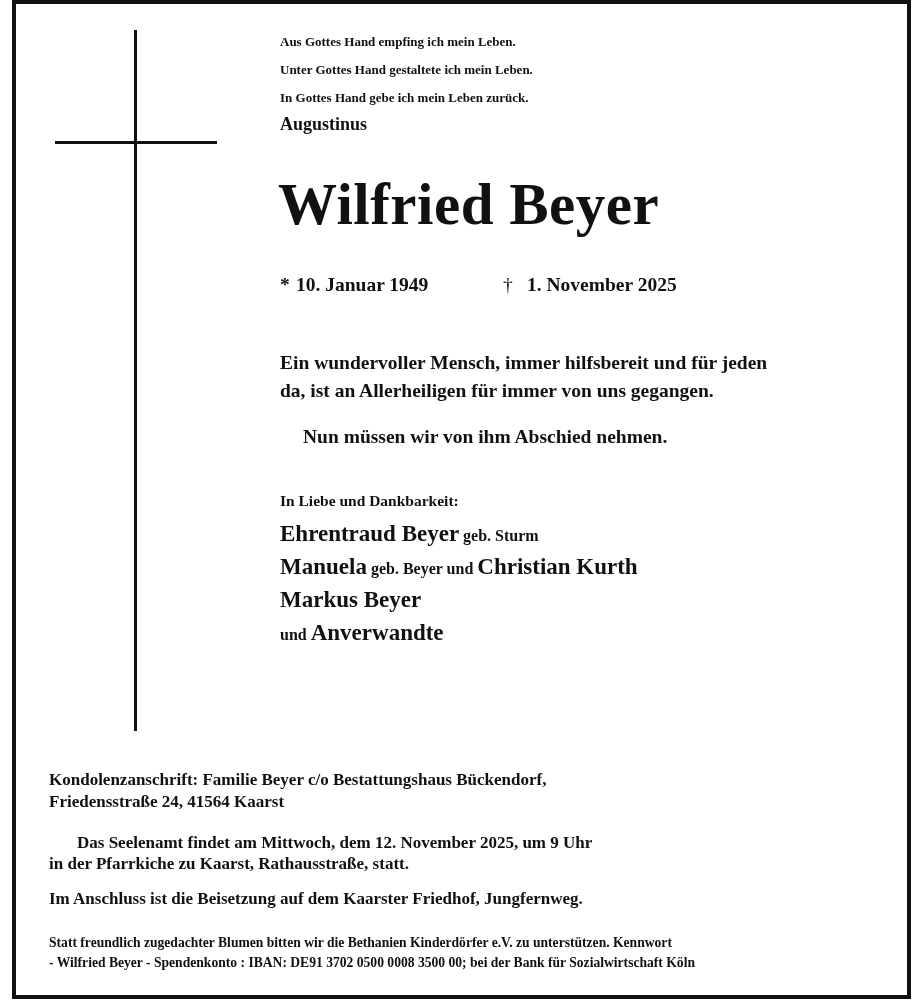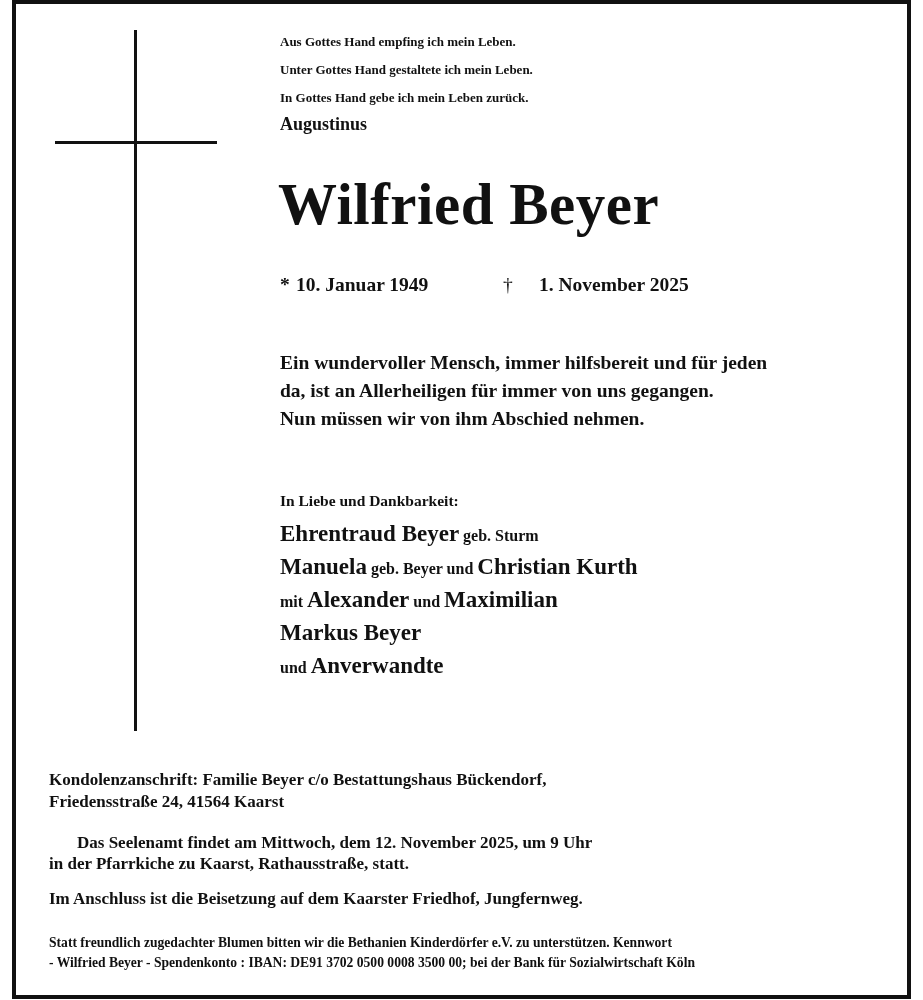--- a/index.html
+++ b/index.html
@@ -37,35 +37,34 @@
   <div class="abs quote" style="top:84px;">In Gottes Hand gebe ich mein Leben zurück.</div>
   <div class="abs author" style="top:114px;">Augustinus</div>
 </div>
 
 <div class="abs name">Wilfried Beyer</div>
 
 <div>
   <span class="abs dates" style="left:280px;">*</span>
   <span class="abs dates" style="left:296px;">10. Januar 1949</span>
   <span class="abs dates" style="left:503px; font-weight:normal;">†</span>
-  <span class="abs dates" style="left:527px;margin-left:12px;">1. November 2025</span>
+  <span class="abs dates" style="left:527px;">1. November 2025</span>
 </div>
 
 <div>
   <div class="abs para" style="top:352px;">Ein wundervoller Mensch, immer hilfsbereit und für jeden</div>
   <div class="abs para" style="top:380px;">da, ist an Allerheiligen für immer von uns gegangen.</div>
-  <div class="abs para" style="top:408px;">Nun müssen wir von ihm Abschied nehmen.</div>
+  <div class="abs para" style="top:426px;margin-left:23px;">Nun müssen wir von ihm Abschied nehmen.</div>
 </div>
 
 <div class="abs small-h" style="top:492px;">In Liebe und Dankbarkeit:</div>
 
 <div class="abs fam" style="top:518px;" id="mourners">
     <div><span class="big">Ehrentraud Beyer</span><span> geb. Sturm</span></div>
     <div><span class="big">Manuela</span><span> geb. Beyer und </span><span class="big">Christian Kurth</span></div>
-    <div><span>mit </span><span class="big">Alexander</span><span> und </span><span class="big">Maximilian</span></div>
     <div><span class="big">Markus Beyer</span></div>
     <div><span>und </span><span class="big">Anverwandte</span></div>
   </div>
 
 <div>
   <div class="abs info" style="top:769px;">Kondolenzanschrift: Familie Beyer c/o Bestattungshaus Bückendorf,</div>
   <div class="abs info" style="top:791px;">Friedensstraße 24, 41564 Kaarst</div>
   <div class="abs info" style="top:832px;margin-left:28px;">Das Seelenamt findet am Mittwoch, dem 12. November 2025, um 9 Uhr</div>
   <div class="abs info" style="top:853px;">in der Pfarrkiche zu Kaarst, Rathausstraße, statt.</div>
   <div class="abs info" style="top:888px;">Im Anschluss ist die Beisetzung auf dem Kaarster Friedhof, Jungfernweg.</div>

